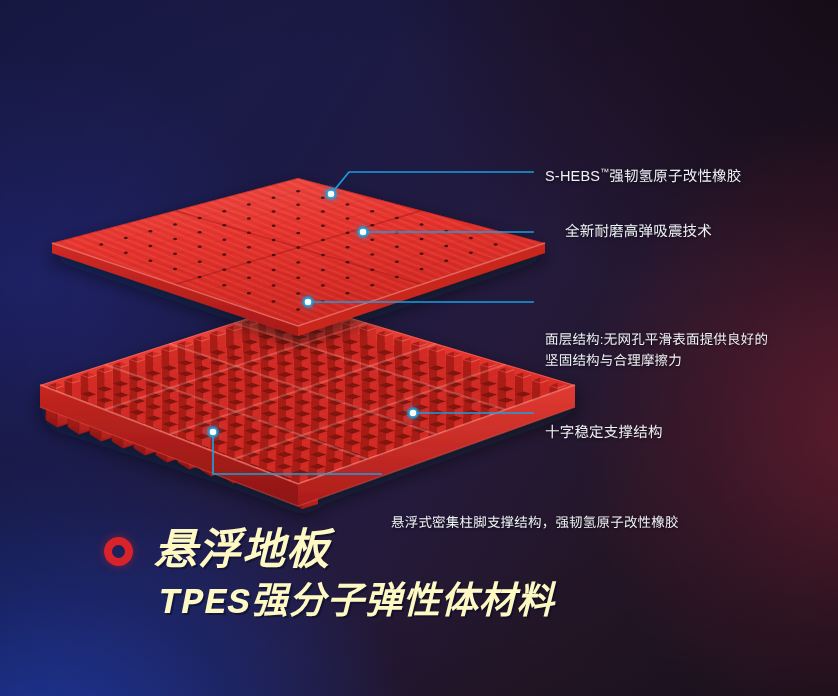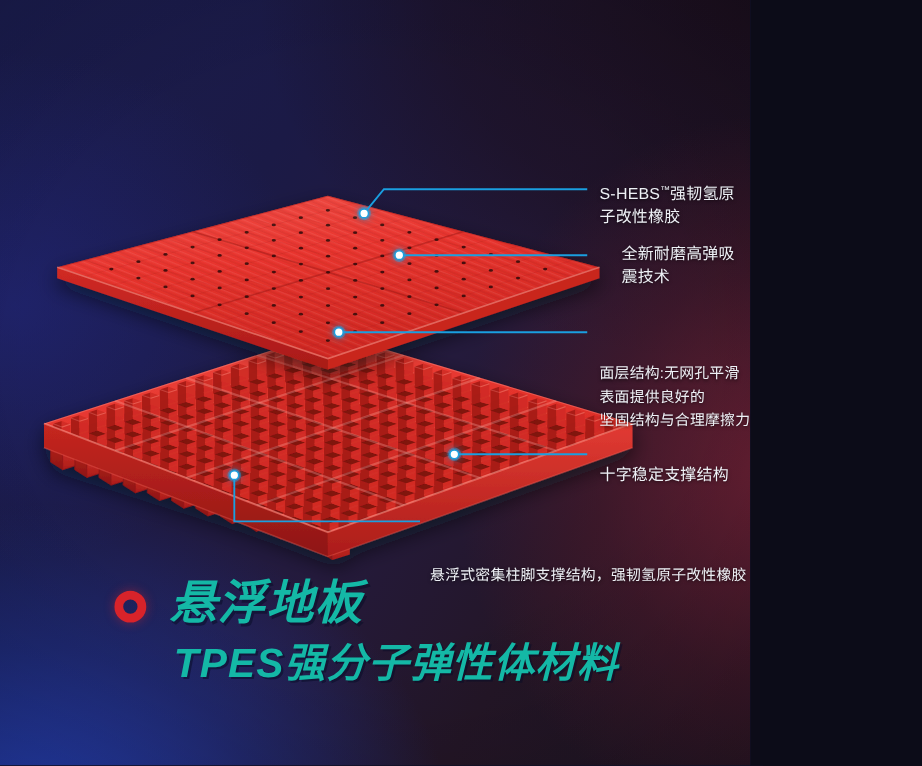--- a/index.html
+++ b/index.html
@@ -1,21 +1,21 @@
 <!DOCTYPE html>
 <html lang="zh-CN"><head>
 <meta charset="utf-8">
 <title>悬浮地板 TPES强分子弹性体材料</title>
 <style>
   html,body{margin:0;padding:0;background:#0c0c18;}
   *{box-sizing:border-box;}
 
   #stage{
     position:relative;
-    width:682px;height:696px;
+    width:838px;height:696px;
     overflow:hidden;
     font-family:"Liberation Sans","DejaVu Sans",sans-serif;
     background:#191a3e;
   }
 
   
   .bg{position:absolute;inset:0;}
   .bg-base{
     background:linear-gradient(122deg,#1a1c4e 0%,#1b1a46 30%,#241a3c 55%,#241627 75%,#1e1422 100%);
   }
@@ -58,29 +58,29 @@
   }
   #ring{
     width:29px;height:29px;border-radius:50%;
     border:8px solid #d8232a;
     margin-top:13px;margin-right:21px;
     flex:0 0 auto;
     box-shadow:0 0 10px rgba(216,35,42,.45);
   }
   .titles{display:flex;flex-direction:column;}
   .t-main,.t-sub{
-    color:#14b8a6;
+    color:#fef9c3;
     font-weight:bold;
     font-style:italic;
     letter-spacing:1px;
     text-shadow:2px 2px 0 rgba(10,12,40,.55);
     white-space:nowrap;
   }
   .t-main{font-size:43px;line-height:50px;}
-  .t-sub{font-size:37px;line-height:46px;margin-top:6px;margin-left:4px;}
+  .t-sub{font-size:37px;line-height:46px;margin-top:6px;margin-left:4px;font-family:Liberation Mono, monospace;}
 </style>
 </head>
 <body>
 
 <div id="stage">
 
   <div class="bg bg-base"></div>
   <div class="bg bg-tr"></div>
   <div class="bg bg-lmid"></div>
   <div class="bg bg-right"></div>

